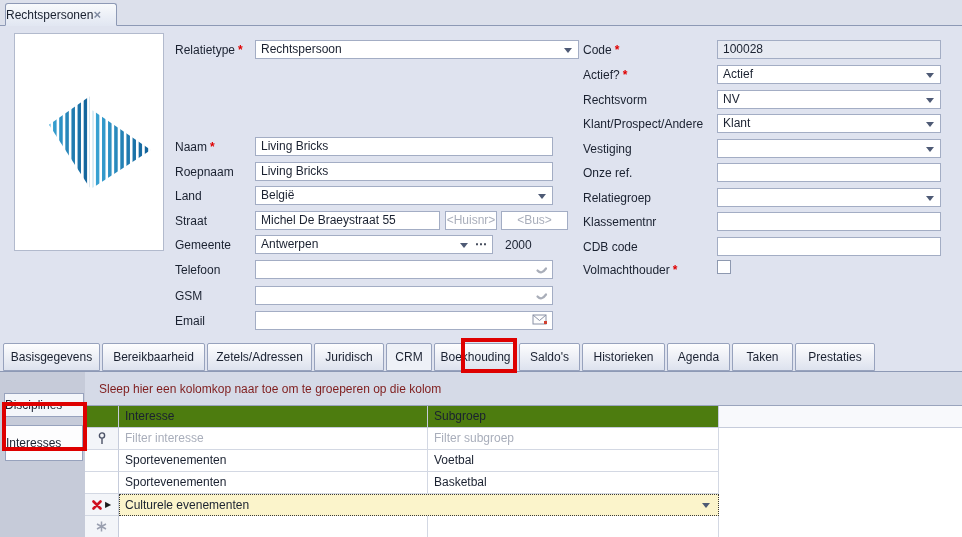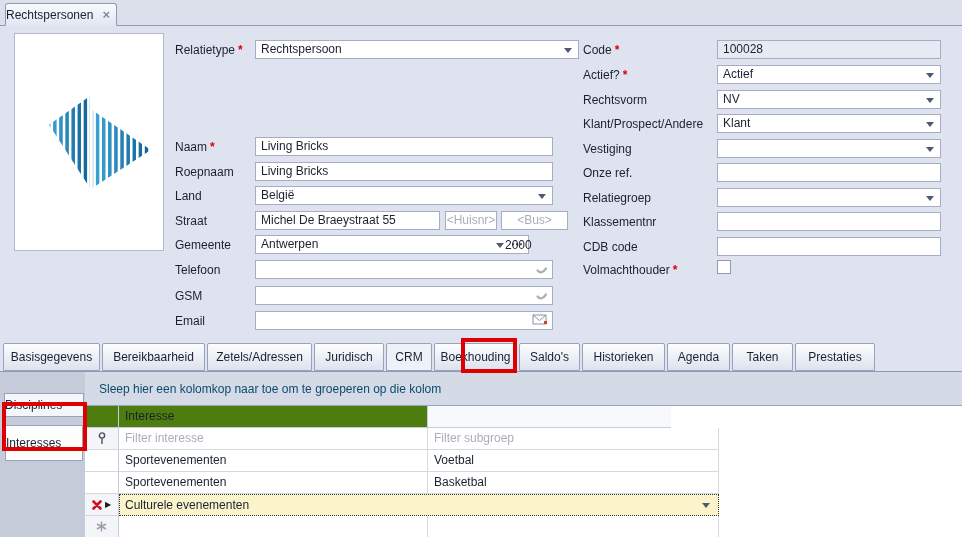--- a/index.html
+++ b/index.html
@@ -4,21 +4,21 @@
 <style>
   html,body{margin:0;padding:0;background:#b8bfcf;}
   .screen{position:relative;width:962px;height:537px;background:#dfe3ef;
     font-family:"Liberation Sans",sans-serif;font-size:12px;color:#1a2130;overflow:hidden;}
   
   .topbar{position:absolute;left:0;top:0;width:962px;height:26px;background:#dce0eb;
     border-bottom:1px solid #8d99b5;box-sizing:border-box;}
   .doc-tab{position:absolute;left:5px;top:3px;width:112px;height:23px;
     background:linear-gradient(#f8fafc,#e2e7f2);border:1px solid #8d99b5;border-bottom:1px solid #e2e7f2;
     border-radius:3px 3px 0 0;box-sizing:border-box;display:flex;align-items:center;
-    justify-content:flex-start;gap:9px;z-index:3;}
+    justify-content:flex-start;z-index:3;}
   .tab-close{color:#7f8aa0;font-size:13px;font-weight:bold;line-height:1;cursor:default;}
   
   .logo-box{position:absolute;left:14px;top:33px;width:150px;height:218px;background:#ffffff;
     border:1px solid #b2bacd;box-sizing:border-box;}
   
   .lbl{position:absolute;white-space:nowrap;line-height:14px;}
   .req{color:#e00000;font-weight:bold;margin-left:3px;}
   .fld{position:absolute;height:19px;background:#ffffff;border:1px solid #a3adc4;
     box-sizing:border-box;line-height:17px;padding:0 5px;white-space:nowrap;overflow:hidden;}
   .fld.ro{background:#e7eaf2;}
@@ -35,21 +35,21 @@
   .mtab{height:28px;margin-top:2px;background:linear-gradient(#fdfdfe,#dde2ee);
     border:1px solid #97a2bd;box-sizing:border-box;display:flex;align-items:center;
     justify-content:center;border-radius:2px 2px 0 0;flex:none;cursor:default;}
   .mtab.active{background:#eef1f7;}
   
   .sidebar{position:absolute;left:0;top:372px;width:85px;height:165px;background:#c6cbd9;}
   .subtab{position:absolute;background:#f4f6fa;border:1px solid #97a2bd;box-sizing:border-box;
     display:flex;align-items:center;justify-content:flex-start;cursor:default;margin-top:16px;}
   .grouppanel{position:absolute;left:85px;top:372px;width:877px;height:34px;background:#d5dae7;
     border-bottom:1px solid #9aa4bd;box-sizing:border-box;display:flex;align-items:center;
-    padding-left:14px;color:#0c4a6e;}
+    padding-left:14px;color:#7f1d1d;}
   .grid{position:absolute;left:85px;top:406px;width:877px;height:131px;background:#ffffff;}
   .grow{position:absolute;left:0;display:flex;height:22px;width:877px;}
   .ind{width:34px;flex:none;background:#f3f5f9;border-right:1px solid #c6ccdb;
     border-bottom:1px solid #d3d8e3;box-sizing:border-box;display:flex;align-items:center;
     justify-content:center;gap:3px;}
   .cell{box-sizing:border-box;border-right:1px solid #d3d8e3;border-bottom:1px solid #d3d8e3;
     padding:0 6px;line-height:21px;white-space:nowrap;overflow:hidden;flex:none;}
   .c1{width:309px;} .c2{width:291px;} .crest{width:243px;border-right:none;}
   .hcell{background:#4d7c0f;border-bottom:1px solid #c6ccdb;border-right:1px solid #c6ccdb;}
   .hrest{background:#f8f9fc;border-bottom:1px solid #c6ccdb;border-right:none;}
@@ -105,21 +105,21 @@
 
   <span class="lbl" style="left:175px;top:189px">Land</span>
   <div class="fld" style="left:255px;top:186px;width:298px"><span>België</span><span class="dda"></span></div>
 
   <span class="lbl" style="left:175px;top:214px">Straat</span>
   <div class="fld" style="left:255px;top:211px;width:185px"><span>Michel De Braeystraat 55</span></div>
   <div class="fld ctr ph" style="left:445px;top:211px;width:52px"><span>&lt;Huisnr&gt;</span></div>
   <div class="fld ctr ph" style="left:501px;top:211px;width:67px"><span>&lt;Bus&gt;</span></div>
 
   <span class="lbl" style="left:175px;top:238px">Gemeente</span>
-  <div class="fld" style="left:255px;top:235px;width:274px"><span>Antwerpen</span><span class="dda" style="right:24px"></span><span class="ell">⋯</span></div>
+  <div class="fld" style="left:255px;top:235px;width:238px"><span>Antwerpen</span><span class="dda" style="right:24px"></span><span class="ell">⋯</span></div>
   <span class="lbl" style="left:505px;top:238px">2000</span>
 
   <span class="lbl" style="left:175px;top:263px">Telefoon</span>
   <div class="fld" style="left:255px;top:260px;width:298px"><span></span>
     <svg class="ficon" width="13" height="13" viewBox="0 0 13 13">
         <path d="M2.5 7.5 Q6.5 12 11 5.5" fill="none" stroke="#a9aeb9" stroke-width="2.2" stroke-linecap="round"></path>
       </svg>
   </div>
 
   <span class="lbl" style="left:175px;top:289px">GSM</span>
@@ -214,20 +214,21 @@
 
   <div class="grouppanel">
       <span>Sleep hier een kolomkop naar toe om te groeperen op die kolom</span>
     </div>
 
   <div class="grid">
 
     <div class="grow" style="top:0">
       <div class="ind hcell"></div>
       <div class="cell c1 hcell">Interesse</div>
+      <div class="cell c2 hcell">Subgroep</div>
       <div class="cell crest hrest"></div>
     </div>
 
     <div class="grow" style="top:22px">
       <div class="ind">
         <svg width="10" height="13" viewBox="0 0 10 13">
             <circle cx="5" cy="3.5" r="2.6" fill="none" stroke="#4a5166" stroke-width="1.4"></circle>
             <line x1="5" y1="6.2" x2="5" y2="12" stroke="#4a5166" stroke-width="1.4"></line>
           </svg>
       </div>

